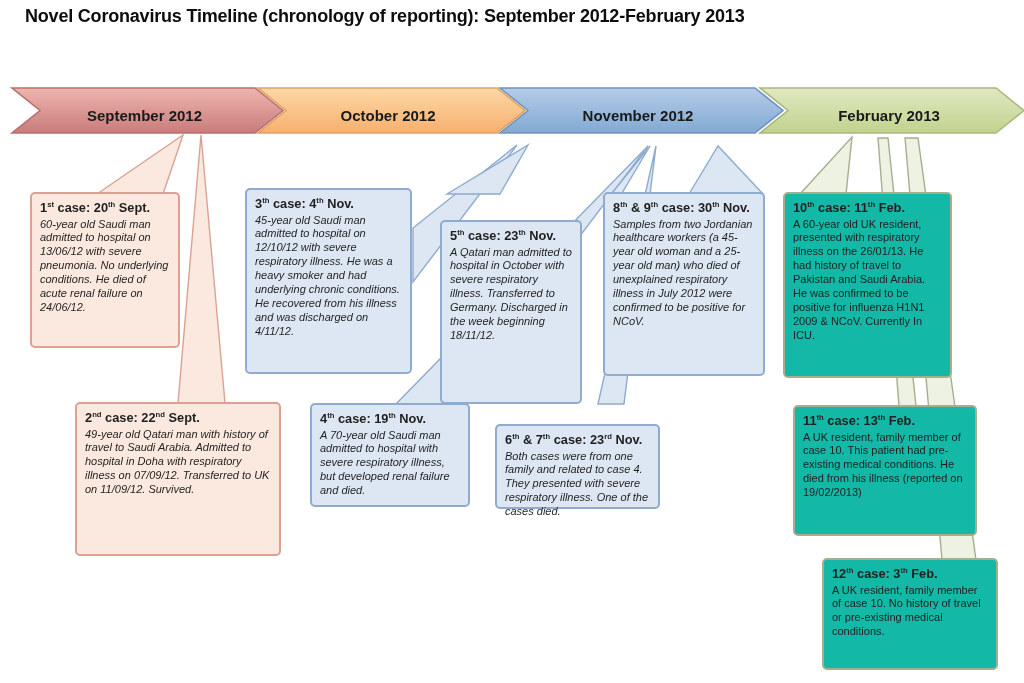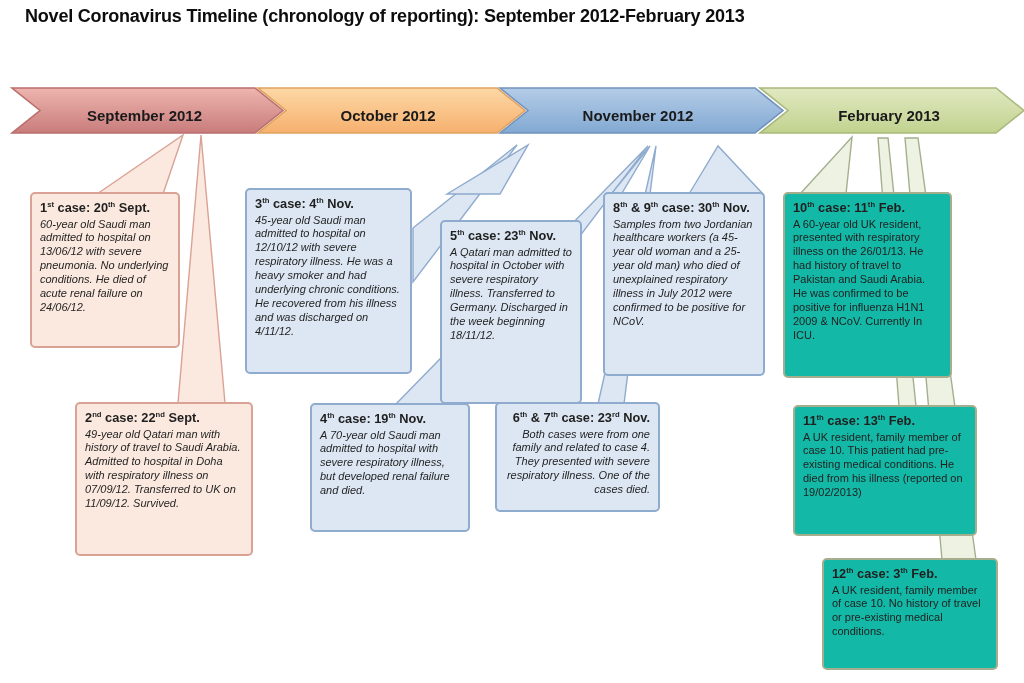--- a/index.html
+++ b/index.html
@@ -82,41 +82,41 @@
   <div class="chev-label" style="left:12px;width:265px;">September 2012</div>
   <div class="chev-label" style="left:258px;width:260px;">October 2012</div>
   <div class="chev-label" style="left:500px;width:276px;">November 2012</div>
   <div class="chev-label" style="left:760px;width:258px;">February 2013</div>
 
   <div class="card pink" style="left:30px;top:192px;width:150px;height:156px;">
     <div class="card-h"><span>1</span><sup>st</sup><span> case: 20</span><sup>th</sup><span> Sept.</span></div>
     <div class="card-b it">60-year old Saudi man admitted to hospital on 13/06/12 with severe pneumonia. No underlying conditions. He died of acute renal failure on 24/06/12.</div>
   </div>
 
-  <div class="card pink" style="left:75px;top:402px;width:178px;height:154px;">
+  <div class="card pink" style="left:75px;top:402px;width:206px;height:154px;">
     <div class="card-h"><span>2</span><sup>nd</sup><span> case: 22</span><sup>nd</sup><span> Sept.</span></div>
     <div class="card-b it">49-year old Qatari man with history of travel to Saudi Arabia. Admitted to hospital in Doha with respiratory illness on 07/09/12. Transferred to UK on 11/09/12. Survived.</div>
   </div>
 
   <div class="card blue" style="left:245px;top:188px;width:167px;height:186px;">
     <div class="card-h"><span>3</span><sup>th</sup><span> case: 4</span><sup>th</sup><span> Nov.</span></div>
     <div class="card-b it">45-year old Saudi man admitted to hospital on 12/10/12 with severe respiratory illness. He was a heavy smoker and had underlying chronic conditions. He recovered from his illness and was discharged on 4/11/12.</div>
   </div>
 
-  <div class="card blue" style="left:310px;top:403px;width:160px;height:129px;">
+  <div class="card blue" style="left:310px;top:403px;width:160px;height:104px;">
     <div class="card-h"><span>4</span><sup>th</sup><span> case: 19</span><sup>th</sup><span> Nov.</span></div>
     <div class="card-b it">A 70-year old Saudi man admitted to hospital with severe respiratory illness, but developed renal failure and died.</div>
   </div>
 
   <div class="card blue" style="left:440px;top:192px;width:142px;height:184px;margin-top:28px;">
     <div class="card-h"><span>5</span><sup>th</sup><span> case: 23</span><sup>th</sup><span> Nov.</span></div>
     <div class="card-b it">A Qatari man admitted to hospital in October with severe respiratory illness. Transferred to Germany. Discharged in the week beginning 18/11/12.</div>
   </div>
 
-  <div class="card blue" style="left:495px;top:402px;width:165px;height:110px;text-align:right;">
+  <div class="card blue" style="left:495px;top:424px;width:165px;height:85px;">
     <div class="card-h"><span>6</span><sup>th</sup><span> &amp; 7</span><sup>th</sup><span> case: 23</span><sup>rd</sup><span> Nov.</span></div>
     <div class="card-b it">Both cases were from one family and related to case 4. They presented with severe respiratory illness. One of the cases died.</div>
   </div>
 
   <div class="card blue" style="left:603px;top:192px;width:162px;height:184px;">
     <div class="card-h"><span>8</span><sup>th</sup><span> &amp; 9</span><sup>th</sup><span> case: 30</span><sup>th</sup><span> Nov.</span></div>
     <div class="card-b it">Samples from two Jordanian healthcare workers (a 45-year old woman and a 25-year old man) who died of unexplained respiratory illness in July 2012 were confirmed to be positive for NCoV.</div>
   </div>
 
   <div class="card green" style="left:783px;top:192px;width:169px;height:186px;">

